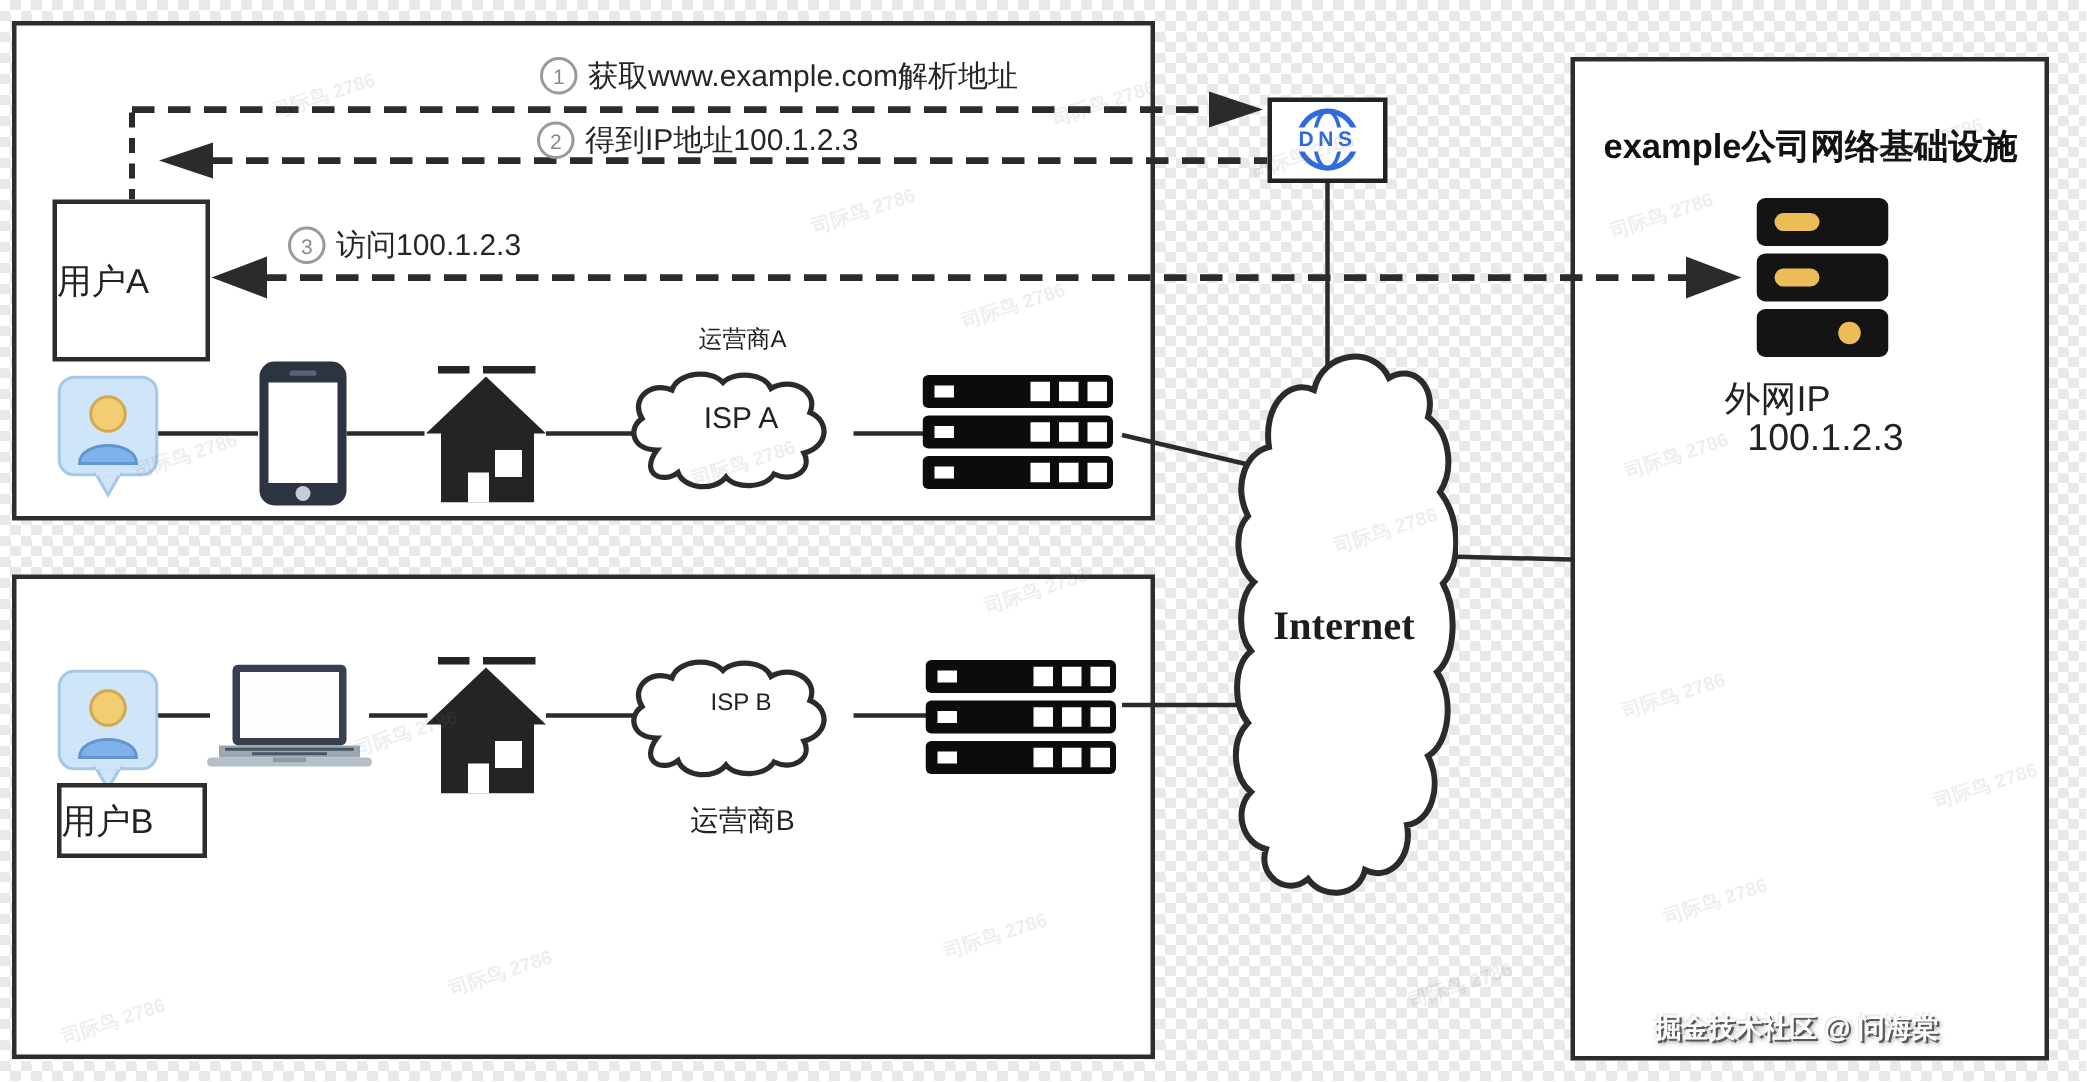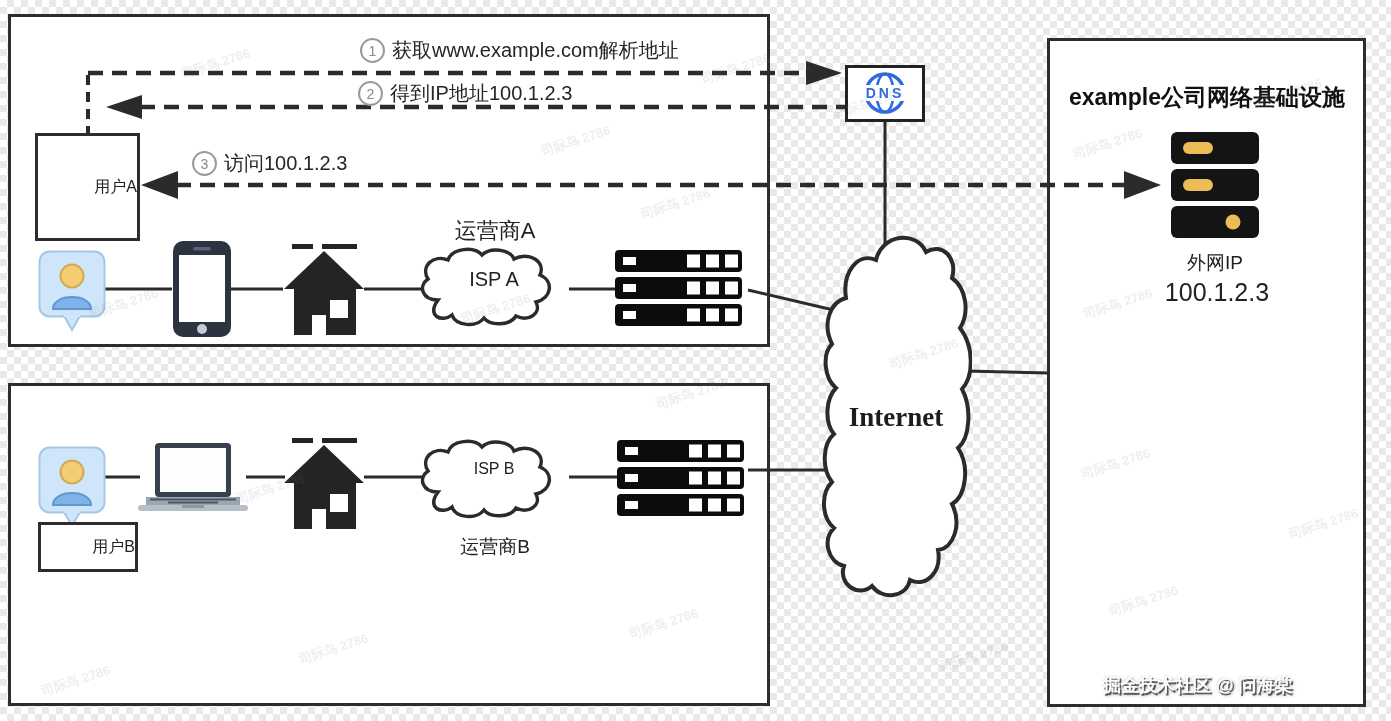--- a/index.html
+++ b/index.html
@@ -5,21 +5,21 @@
   html,body{margin:0;padding:0;}
   body{width:1391px;height:721px;overflow:hidden;font-family:"Liberation Sans",sans-serif;}
   #stage{
     position:relative;width:1391px;height:721px;
     background-image:conic-gradient(#e9e9e9 25%,#ffffff 25% 50%,#e9e9e9 50% 75%,#ffffff 75%);
     background-size:14px 14px;
   }
   .abs{position:absolute;}
   .frame{position:absolute;box-sizing:border-box;border:3px solid #2d2d2d;background:#ffffff;}
   .label-box{position:absolute;box-sizing:border-box;border:3px solid #2d2d2d;background:#fff;
-    display:flex;align-items:center;justify-content:flex-end;font-size:16px;color:#222;}
+    display:flex;align-items:center;justify-content:flex-start;font-size:23px;color:#222;}
   .step-label{position:absolute;display:flex;align-items:center;gap:7px;font-size:20px;color:#262626;white-space:nowrap;}
   .num-circle{display:inline-flex;align-items:center;justify-content:center;width:21px;height:21px;
     border:2px solid #9a9a9a;border-radius:50%;font-size:14px;color:#8a8a8a;flex:0 0 auto;background:#fff;}
   .txt-c{position:absolute;text-align:center;color:#222;}
   .internet-label{font-family:"Liberation Serif",serif;font-weight:bold;font-size:27px;color:#1d1d1d;}
   .company-title{font-size:23px;font-weight:bold;color:#111;}
   .footer-wm{position:absolute;font-size:18px;font-weight:bold;color:#fdfdfd;white-space:nowrap;
     text-shadow:1.5px 1.5px 0 rgba(75,75,75,.9), -1px -1px 0 rgba(235,235,235,.95), 2px 2px 3px rgba(60,60,60,.55);}
   .wm{position:absolute;font-size:13px;font-weight:bold;color:#777;opacity:.12;transform:rotate(-18deg);white-space:nowrap;pointer-events:none;}
   svg{display:block;}
@@ -115,21 +115,21 @@
     <svg width="84" height="92" viewBox="0 0 84 92">
       <rect x="9" y="1" width="21" height="5" fill="#242424"></rect>
       <rect x="39" y="1" width="35" height="5" fill="#242424"></rect>
       <polygon points="41,8 81,46 1,46" fill="#242424"></polygon>
       <rect x="11" y="44" width="62" height="48" fill="#242424"></rect>
       <rect x="47" y="57" width="18" height="18" fill="#ffffff"></rect>
       <rect x="29" y="72" width="14" height="20" fill="#ffffff"></rect>
     </svg>
   </div>
 
-  <div class="txt-c" style="left:430px;top:216px;width:130px;font-size:22px;">运营商A</div>
+  <div class="txt-c" style="left:430px;top:216px;width:130px;font-size:16px;">运营商A</div>
   <div class="abs" style="left:414px;top:246px;">
     <svg width="160" height="82" viewBox="0 0 160 82">
       <path d="M 24,54 C 8,54 4,40 14,33 C 6,20 20,8 34,14 C 38,2 60,0 68,9 C 76,1 96,3 100,13 C 114,5 132,15 126,29 C 140,35 138,52 122,56 C 128,68 114,76 102,70 C 96,80 76,80 70,72 C 62,82 42,80 38,69 C 28,77 12,70 24,54 Z" fill="#ffffff" stroke="#2b2b2b" stroke-width="3.5"></path>
     </svg>
   </div>
   <div class="txt-c" style="left:414px;top:268px;width:160px;font-size:20px;">ISP A</div>
 
   <div class="abs" style="left:615px;top:250px;">
     <svg width="127" height="76" viewBox="0 0 127 76">
       <g fill="#0c0c0c">
@@ -240,21 +240,21 @@
         <rect x="0" y="37" width="88" height="32" rx="6"></rect>
         <rect x="0" y="74" width="88" height="32" rx="6"></rect>
       </g>
       <g fill="#ecbc57">
         <rect x="12" y="10" width="30" height="12" rx="6"></rect>
         <rect x="12" y="47" width="30" height="12" rx="6"></rect>
         <circle cx="62" cy="90" r="7.5"></circle>
       </g>
     </svg>
   </div>
-  <div class="txt-c" style="left:1155px;top:250px;width:120px;font-size:19px;">外网IP</div>
+  <div class="txt-c" style="left:1125px;top:250px;width:120px;font-size:24px;">外网IP</div>
   <div class="txt-c" style="left:1147px;top:278px;width:140px;font-size:25px;">100.1.2.3</div>
 
   <div class="footer-wm" style="left:1103px;top:673px;">掘金技术社区 @ 问海棠</div>
 
 <span class="wm" style="left: 180px; top: 55px;">司际鸟 2786</span>
     <span class="wm" style="left: 640px; top: 195px;">司际鸟 2786</span>
     <span class="wm" style="left: 460px; top: 300px;">司际鸟 2786</span>
     <span class="wm" style="left: 88px; top: 295px;">司际鸟 2786</span>
     <span class="wm" style="left: 655px; top: 385px;">司际鸟 2786</span>
     <span class="wm" style="left: 235px; top: 480px;">司际鸟 2786</span>

